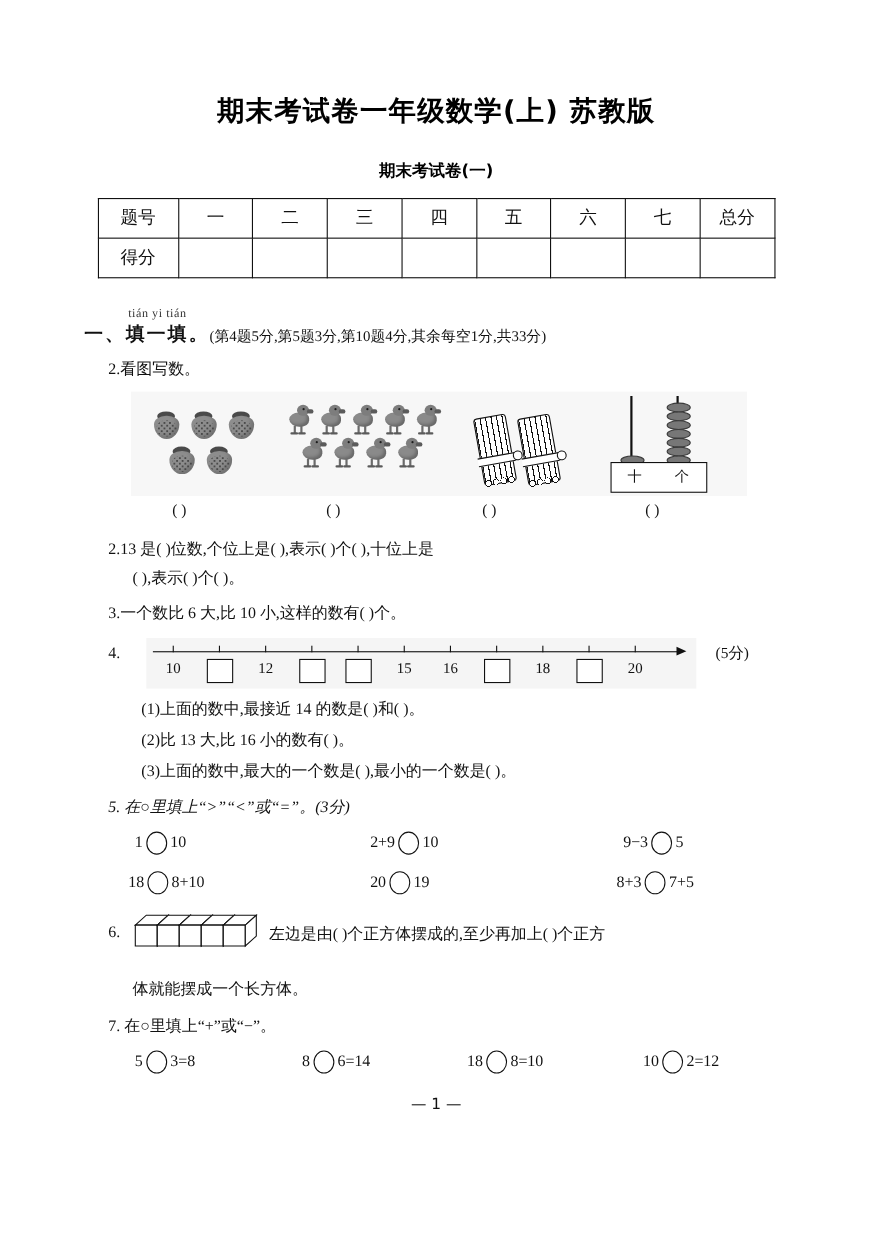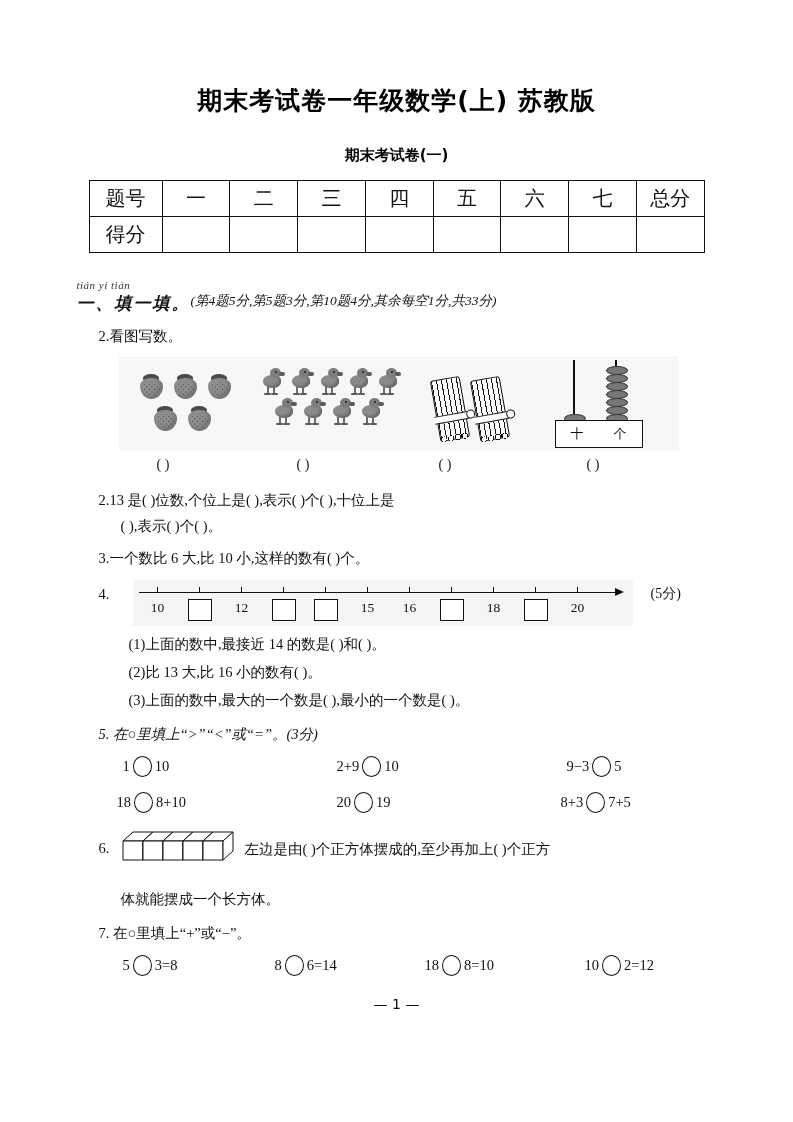--- a/index.html
+++ b/index.html
@@ -48,51 +48,50 @@
   table.score-table {
     border-collapse: collapse;
     width: 100%;
     table-layout: fixed;
   }
   table.score-table td {
     border: 1px solid #111;
     height: 33px;
     text-align: center;
     vertical-align: middle;
-    font-size: 20px;
+    font-size: 16px;
     font-family: "DejaVu Sans", "Liberation Sans", sans-serif;
   }
   table.score-table td.head-col {
     width: 70px;
   }
 
   
   .content {
     position: relative;
     margin: 0 auto;
     width: 640px;
     padding-left: 0;
   }
   .pinyin {
     font-family: "Liberation Serif", serif;
     font-size: 11px;
-    font-style: italic;
     color: #333;
+    margin-left: 40px;
     margin-top: 26px;
     letter-spacing: 0.5px;
   }
   .section-head {
     font-size: 17px;
     font-family: "DejaVu Sans", "Liberation Sans", sans-serif;
     font-weight: bold;
     margin-top: 1px;
     display: flex;
-    align-items: flex-start;
+    align-items: flex-end;
     white-space: nowrap;
-    font-style: italic;
   }
   .section-head .sec-label { letter-spacing: 2px; }
   .section-head .sec-note {
     font-weight: normal;
     font-size: 13.5px;
     font-family: "Liberation Serif", serif;
   }
   .q {
     font-size: 14.5px;
     line-height: 1.5;

